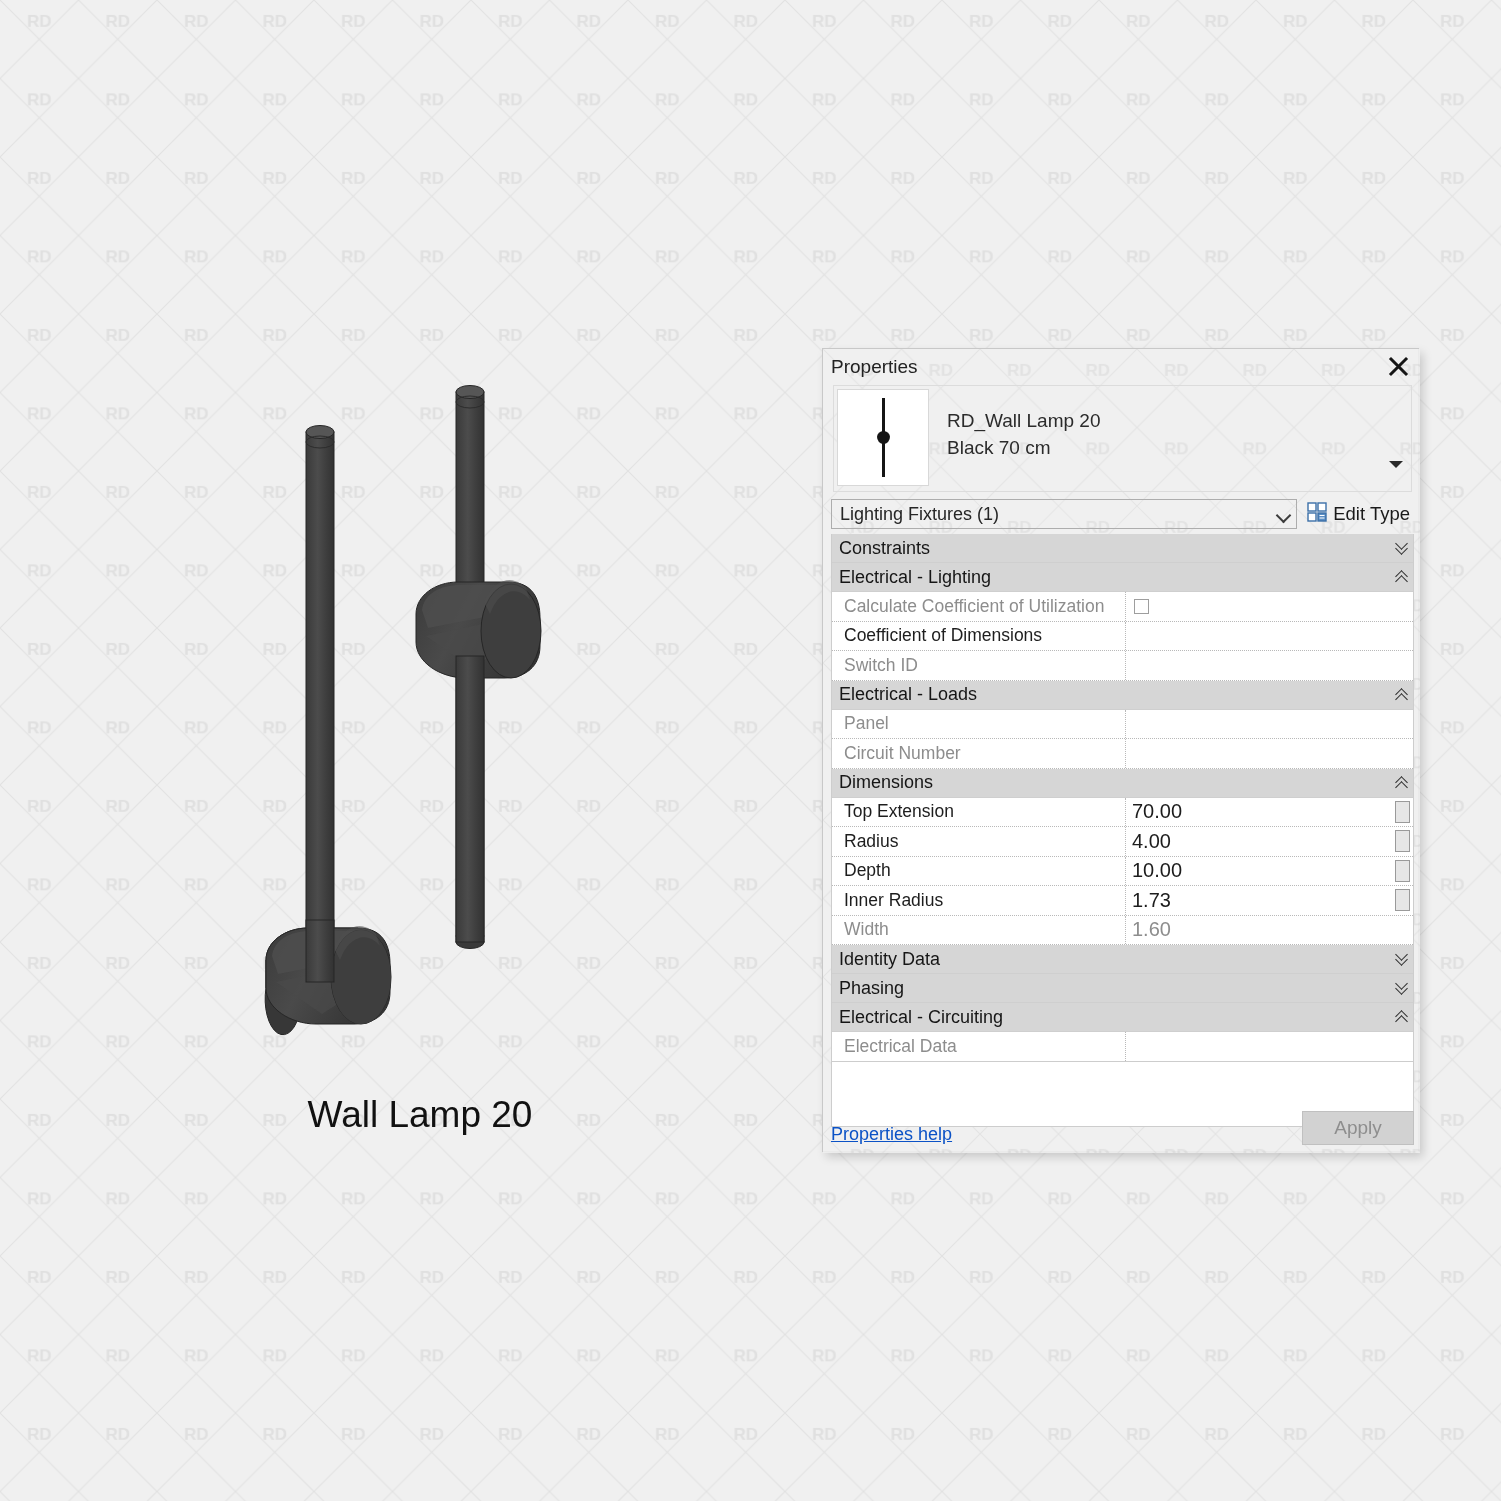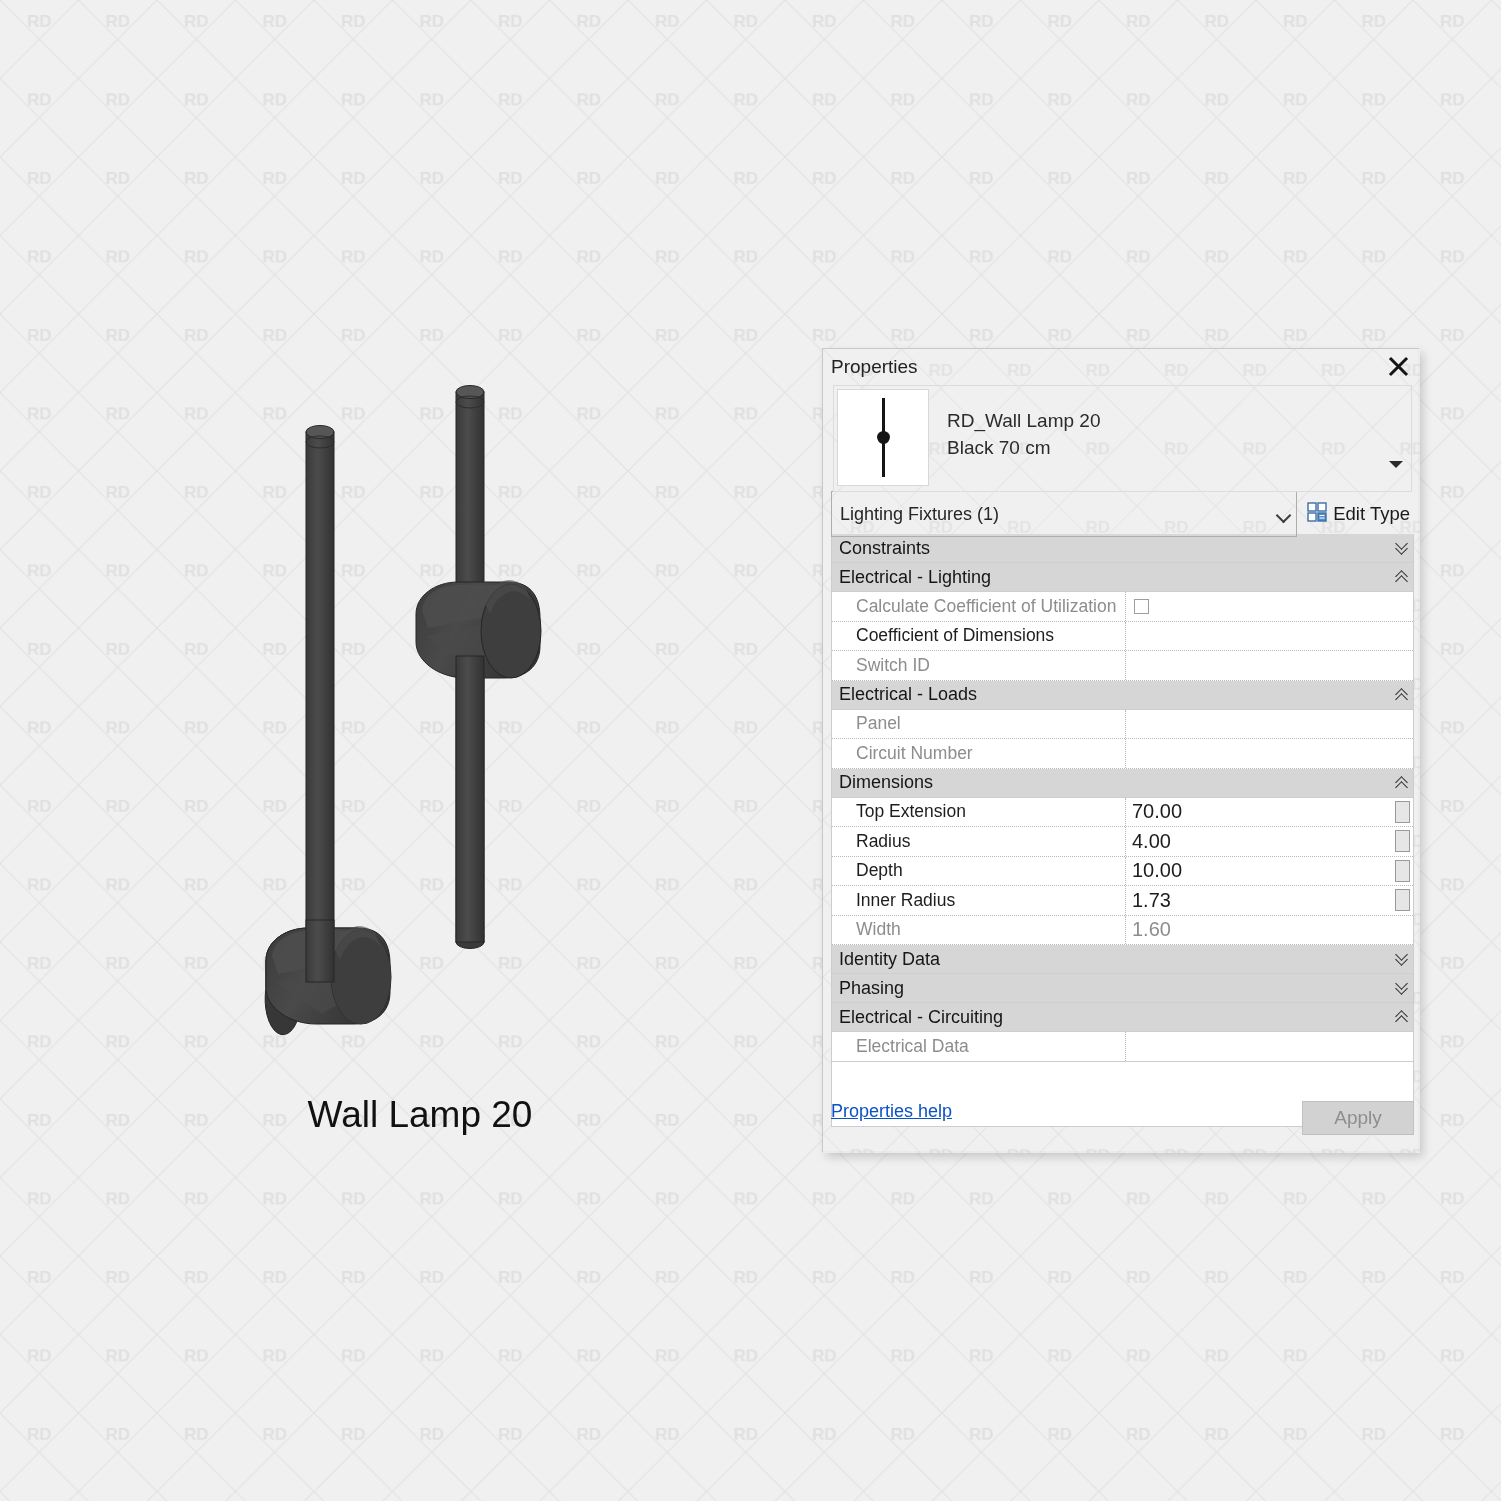--- a/index.html
+++ b/index.html
@@ -156,21 +156,21 @@
 
   
   .pp-catrow {
     display: flex;
     align-items: center;
     margin: 6px 4px 0 8px;
     height: 32px;
   }
   .pp-combo {
     flex: 1;
-    height: 46px;
+    height: 30px;
     border: 1px solid #adadad;
     background: rgba(255,255,255,0.06);
     display: flex;
     align-items: center;
     padding: 0 6px 0 8px;
     box-sizing: border-box;
     font-size: 18px;
     color: #262626;
     cursor: pointer;
   }
@@ -252,21 +252,21 @@
     align-items: stretch;
     background: #ffffff;
     border-bottom: 1px dotted #b9b9b9;
   }
   .prow:last-child { border-bottom: none; }
   .prow .pname {
     width: 294px;
     flex: none;
     display: flex;
     align-items: center;
-    padding-left: 24px;
+    padding-left: 12px;
     box-sizing: border-box;
     border-right: 1px dotted #b9b9b9;
     font-size: 17.5px;
     color: #1d1d1d;
     overflow: hidden;
     white-space: nowrap;
   }
   .prow.dis .pname, .prow.dis .pval { color: #8d8d8d; }
   .prow .pval {
     flex: 1;
@@ -310,21 +310,21 @@
     border-top: none;
   }
 
   
   .pp-footer {
     position: absolute;
     left: 8px; right: 4px;
     bottom: 6px;
     height: 44px;
     display: flex;
-    align-items: flex-start;
+    align-items: flex-end;
   }
   .pp-help {
     flex: 1;
     color: #0b52c6;
     text-decoration: underline;
     font-size: 18px;
     cursor: pointer;
   }
   .pp-apply {
     width: 112px;

